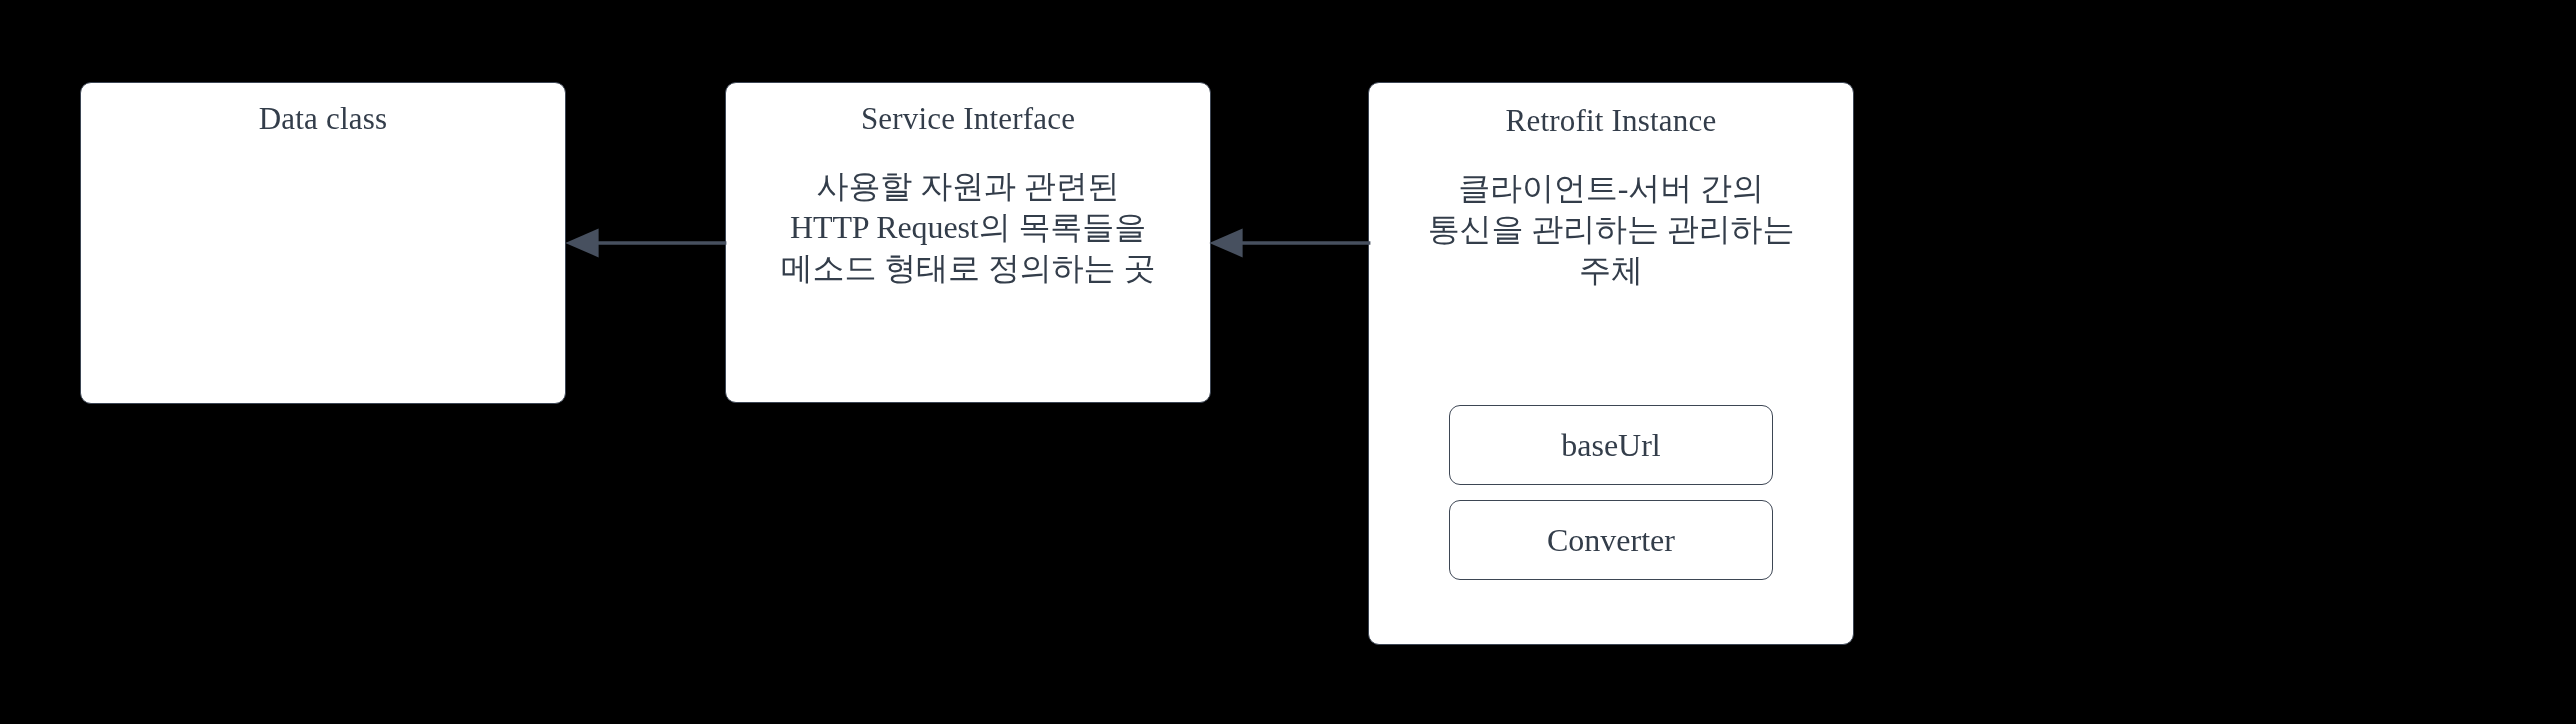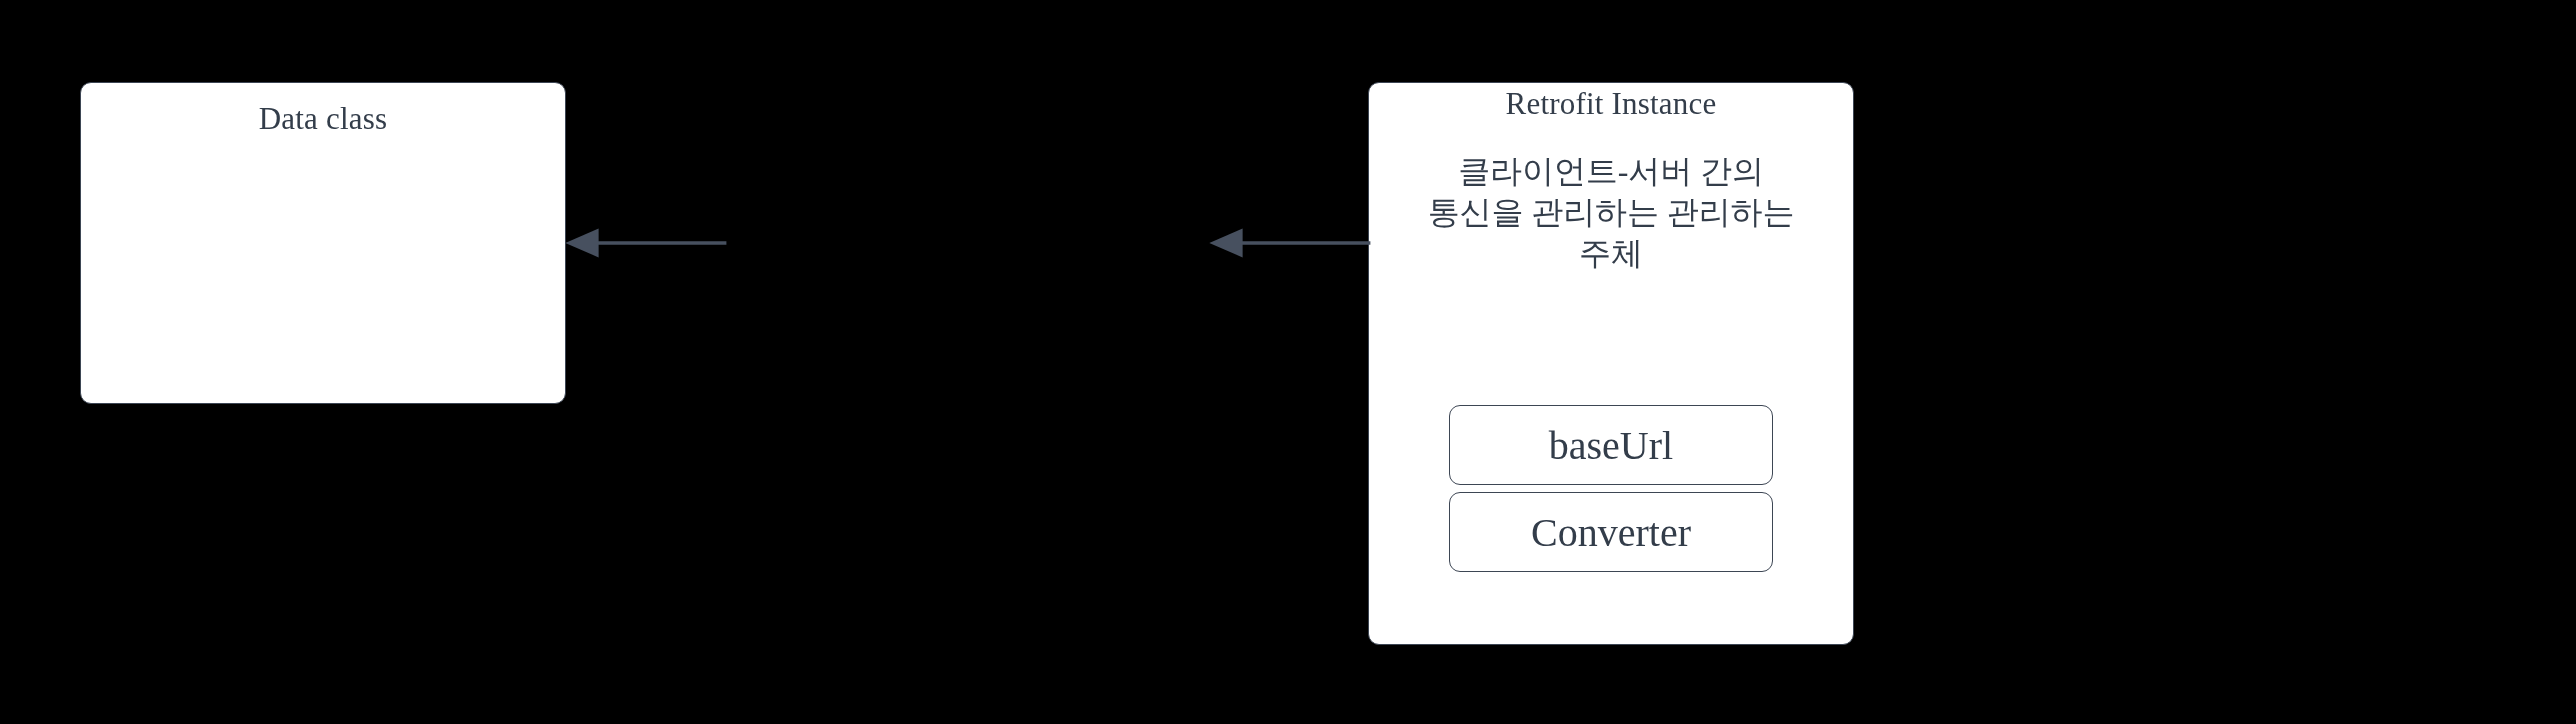--- a/index.html
+++ b/index.html
@@ -66,43 +66,43 @@
   #node-service-interface .node-title { margin-top: 18px; }
   #node-service-interface .node-body  { margin-top: 29px; width: 100%; }
 
   
   #node-retrofit-instance {
     left: 1368px;
     top: 82px;
     width: 486px;
     height: 563px;
   }
-  #node-retrofit-instance .node-title { margin-top: 3px; }
+  #node-retrofit-instance .node-title { margin-top: 20px; }
   #node-retrofit-instance .node-body  { margin-top: 29px; width: 100%; }
 
   .subnode-stack {
     position: absolute;
     left: 80px;
     top: 322px;
     width: 324px;
   }
   .subnode {
     box-sizing: border-box;
     width: 324px;
     height: 80px;
     background: #ffffff;
     border: 1.8px solid #3d4654;
     border-radius: 11px;
     display: flex;
     align-items: center;
     justify-content: center;
     color: #333d4a;
-    font-size: 40px;
+    font-size: 32px;
   }
-  .subnode + .subnode { margin-top: 7px; }
+  .subnode + .subnode { margin-top: 15px; }
 
   
   .arrow {
     position: absolute;
     height: 36px;
   }
   #arrow-service-to-data {
     left: 562px;
     top: 225px;
     width: 165px;
@@ -116,20 +116,26 @@
 </style>
 </head>
 <body>
 
 <div id="canvas">
 
   <div class="node" id="node-data-class">
     <div class="node-title">Data class</div>
   </div>
 
+  <div class="node" id="node-service-interface">
+    <div class="node-title">Service Interface</div>
+    <div class="node-body">사용할 자원과 관련된
+HTTP Request의 목록들을
+메소드 형태로 정의하는 곳</div>
+  </div>
 
   <div class="node" id="node-retrofit-instance">
     <div class="node-title">Retrofit Instance</div>
     <div class="node-body">클라이언트-서버 간의
 통신을 관리하는 관리하는
 주체</div>
 
     <div class="subnode-stack">
       <div class="subnode">baseUrl</div>
       <div class="subnode">Converter</div>

